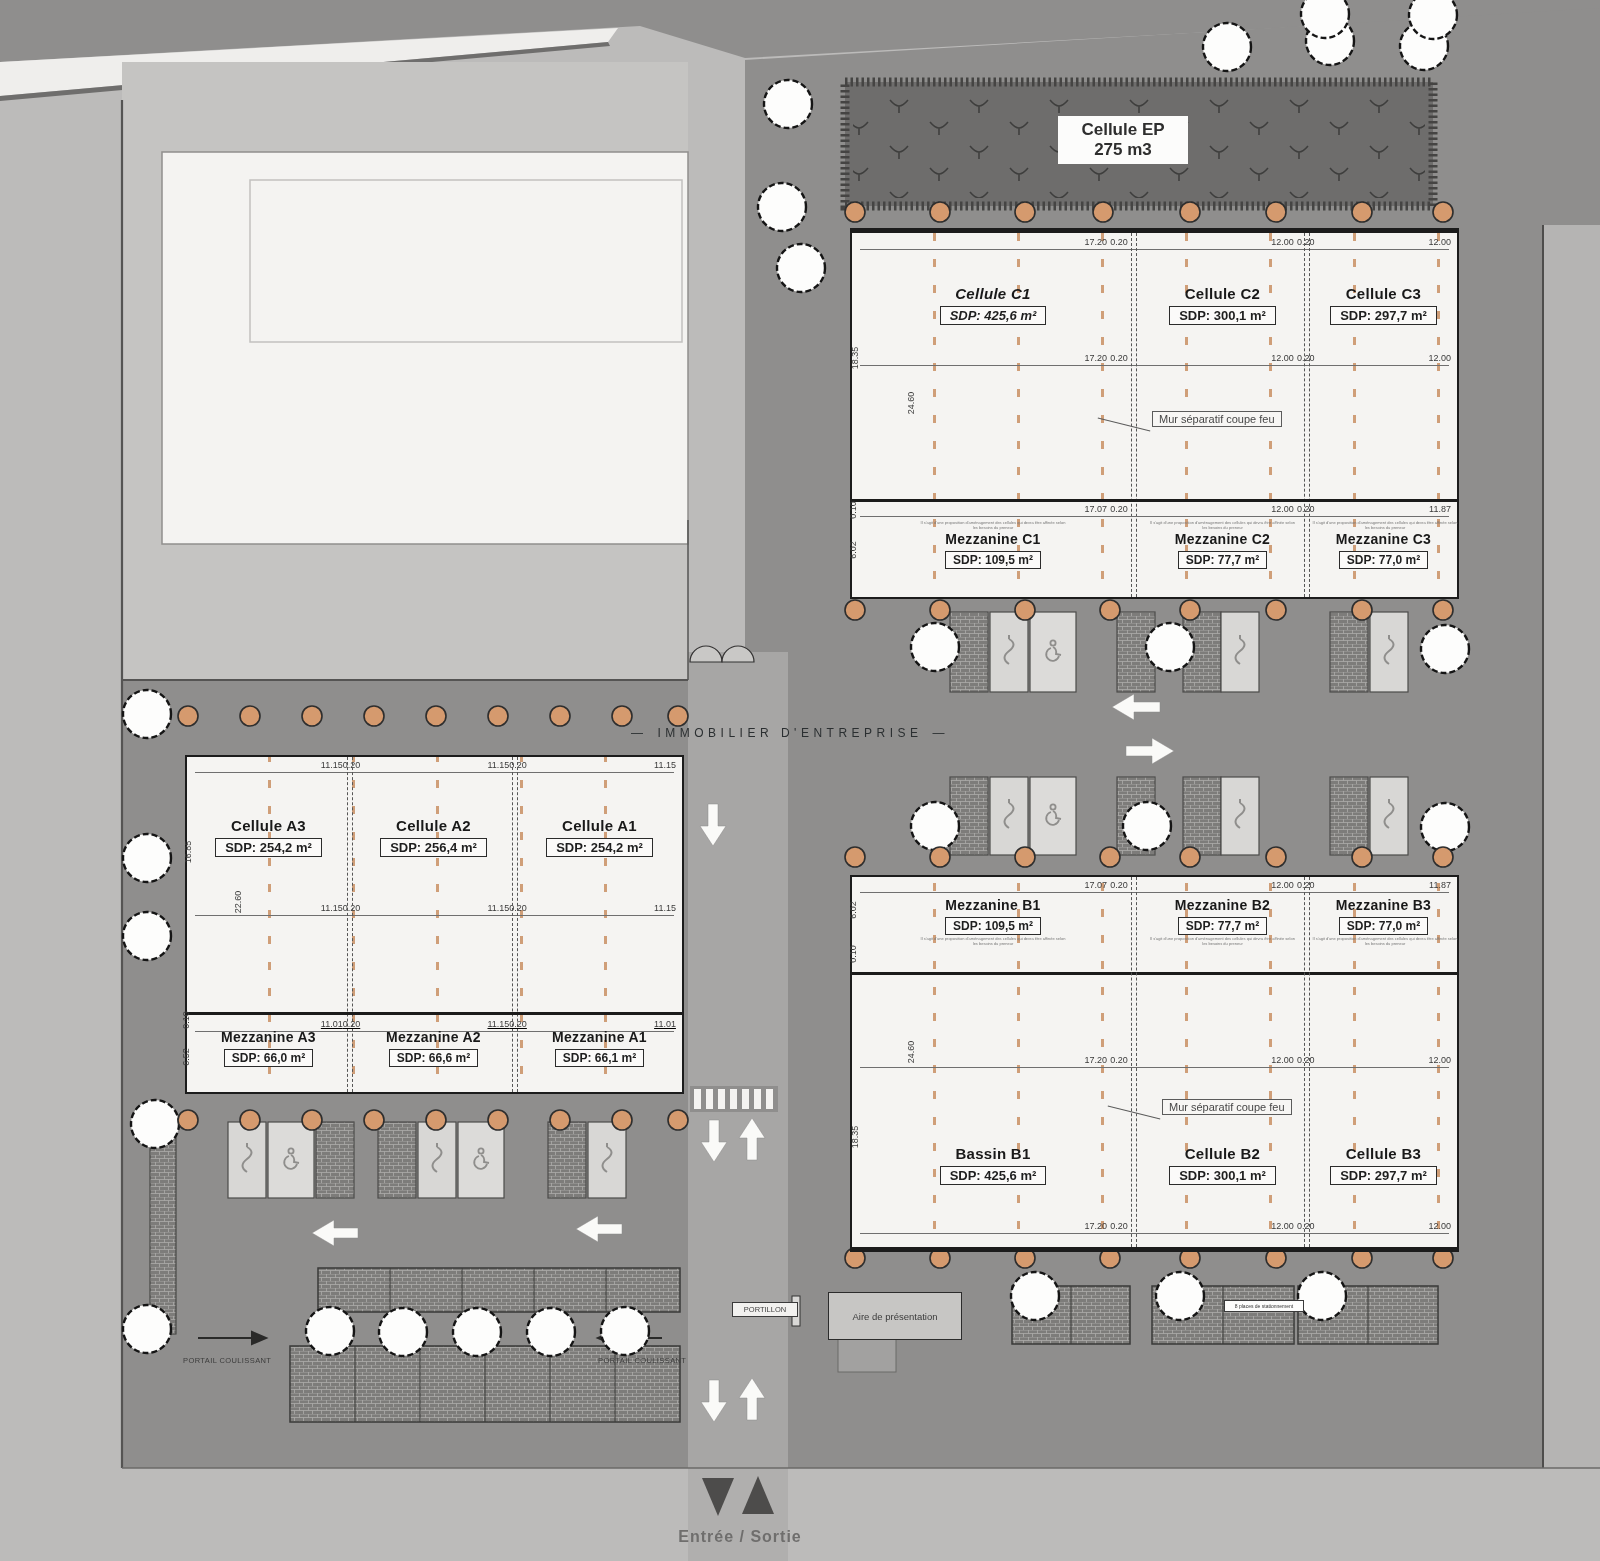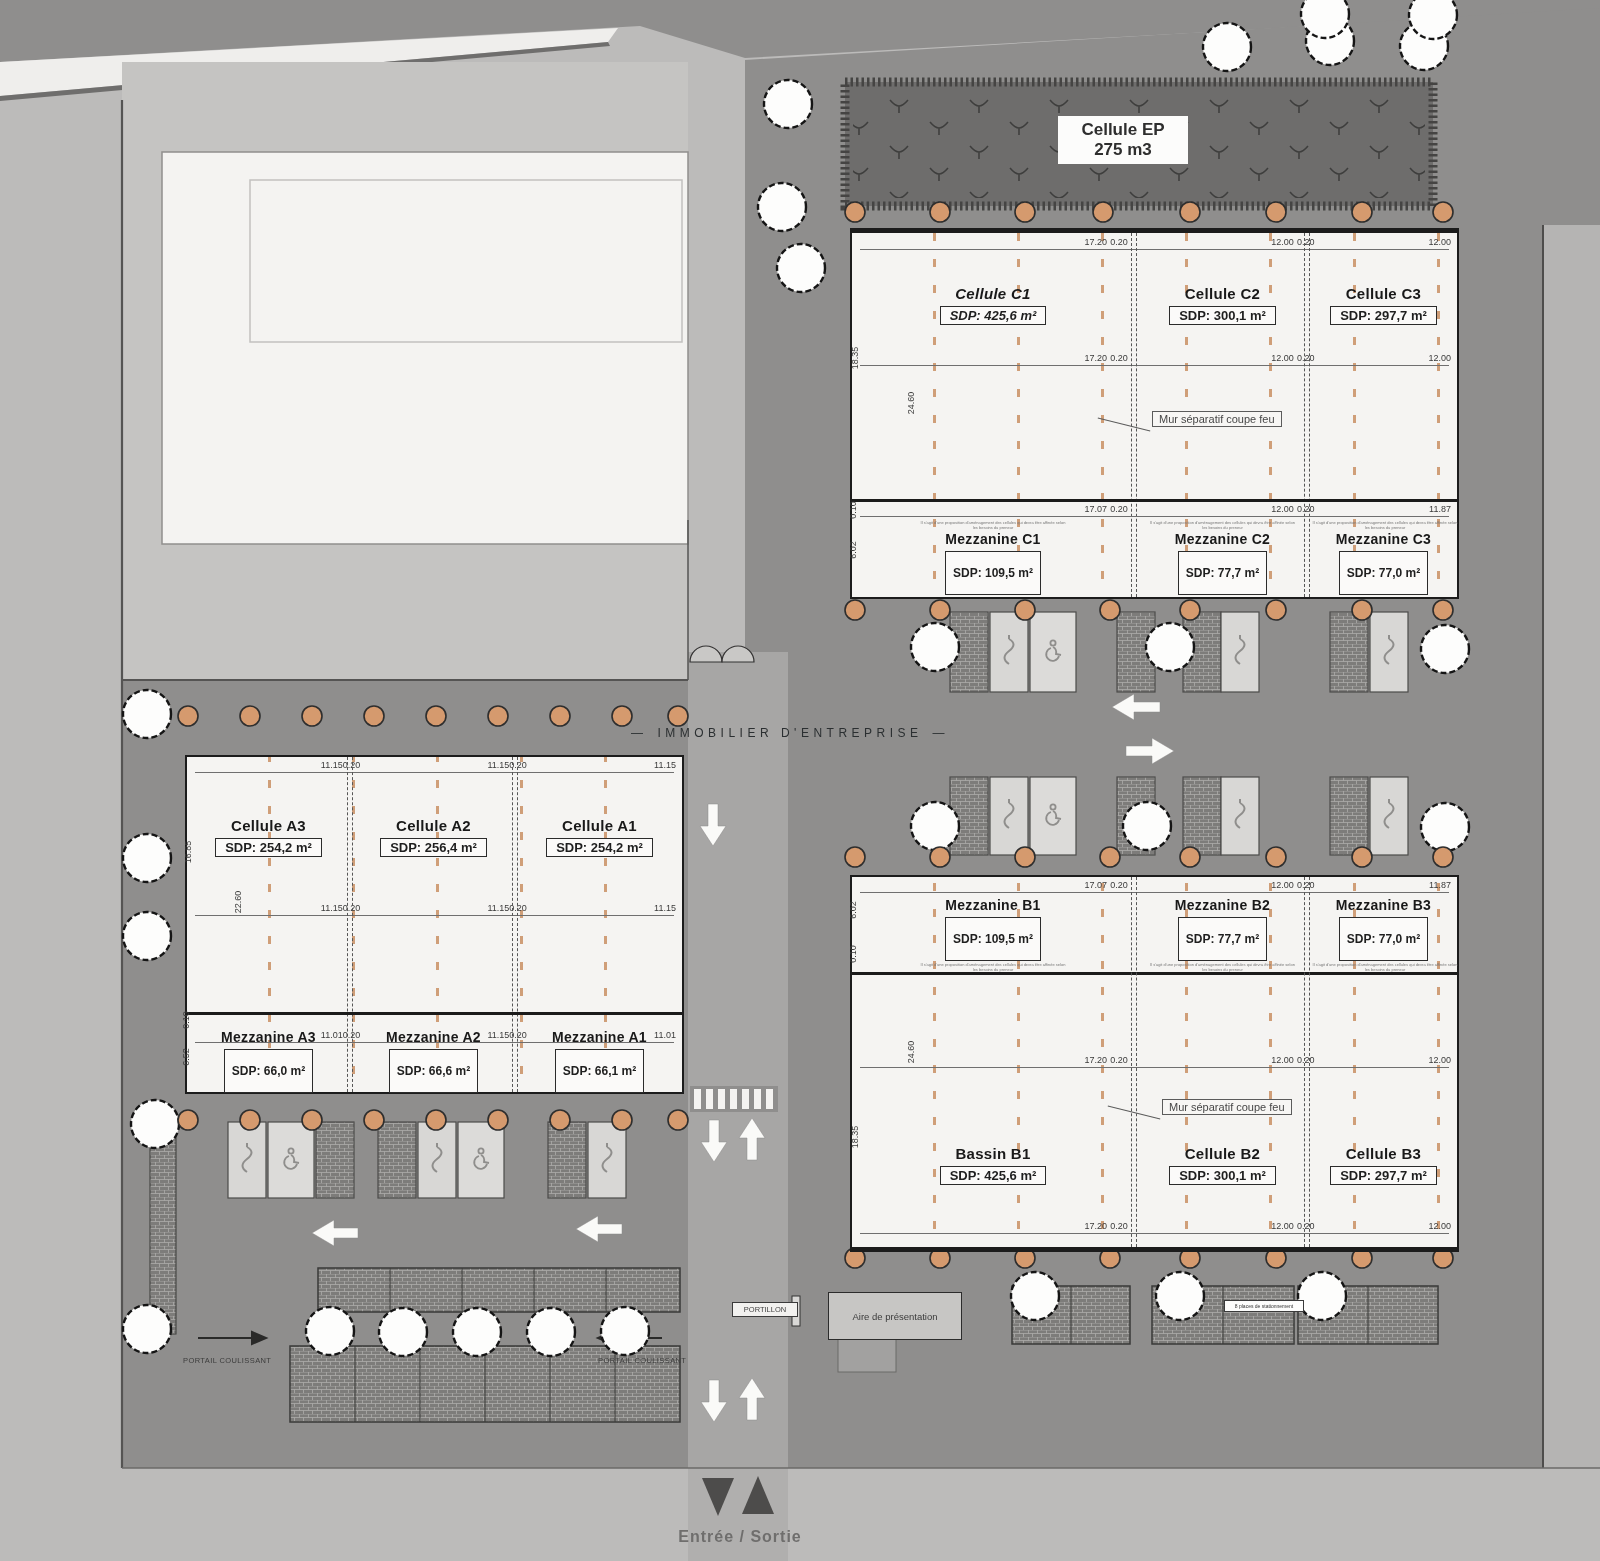--- a/index.html
+++ b/index.html
@@ -16,21 +16,21 @@
   .mezz.bottom{border-top:3px solid #1b1b1b;}
   .mezz.top{border-bottom:3px solid #1b1b1b;}
   .dimrow{position:absolute;left:6px;right:6px;display:flex;height:13px;}
   .dimrow::after{content:"";position:absolute;left:2px;right:2px;bottom:0;border-bottom:1px solid #6f6f6f;}
   .dimrow span{display:block;text-align:right;font-size:9px;color:#3a3a3a;}
   .cellgrp{position:absolute;text-align:center;}
   .cellname{font-size:15px;font-weight:bold;color:#191919;letter-spacing:.3px;}
   .sdpbox{display:inline-block;margin-top:4px;border:1.6px solid #2b2b2b;background:#fbfaf9;
           padding:1px 9px;font-size:13px;font-weight:bold;color:#1f1f1f;}
   .mezzgrp .cellname{font-size:14px;}
-  .mezzgrp .sdpbox{font-size:12px;padding:14px 7px;}
+  .mezzgrp .sdpbox{font-size:12px;padding:1px 7px;}
   .note{font-size:4px;line-height:1.25;color:#767676;margin:1px auto;width:150px;text-align:center;}
   .vdim{position:absolute;font-size:9px;color:#3a3a3a;transform:rotate(-90deg);transform-origin:center;white-space:nowrap;}
   .fw{position:absolute;border:1px solid #5b5b5b;background:#f7f6f4;color:#46464
 6;font-size:11px;padding:1px 6px;white-space:nowrap;color:#474747;}
   .fw::before{content:"";position:absolute;left:-56px;top:12px;width:54px;border-bottom:1.2px solid #5b5b5b;transform:rotate(14deg);}
   
   .logo{position:absolute;left:580px;top:716px;width:420px;z-index:6;text-align:center;color:#14181b;}
   .logo .title{font-size:58px;font-weight:400;letter-spacing:14px;margin-left:10px;}
   .logo .sub{margin-top:10px;display:flex;align-items:center;justify-content:center;gap:10px;
              font-size:12px;letter-spacing:4.5px;color:#2b2f31;}
@@ -420,21 +420,21 @@
   <div class="dimrow" style="top:146px;">
     <span style="width:31%">11.15</span>
     <span style="width:3.5%">0.20</span>
     <span style="width:31%">11.15</span>
     <span style="width:3.5%">0.20</span>
     <span style="width:31%">11.15</span>
   </div>
   <div class="sep" style="left:160px;"></div>
   <div class="sep" style="left:325px;"></div>
   <div class="mezz bottom" style="top:255px;height:75px;">
-    <div class="dimrow" style="top:15px;">
+    <div class="dimrow" style="top:4px;text-decoration:underline;">
       <span style="width:31%">11.01</span>
       <span style="width:3.5%">0.20</span>
       <span style="width:31%">11.15</span>
       <span style="width:3.5%">0.20</span>
       <span style="width:31%">11.01</span>
     </div>
     <div class="cellgrp mezzgrp" style="left:0;width:163px;top:14px;">
       <div class="cellname">Mezzanine A3</div>
       <div class="sdpbox">SDP: 66,0 m²</div>
     </div>

